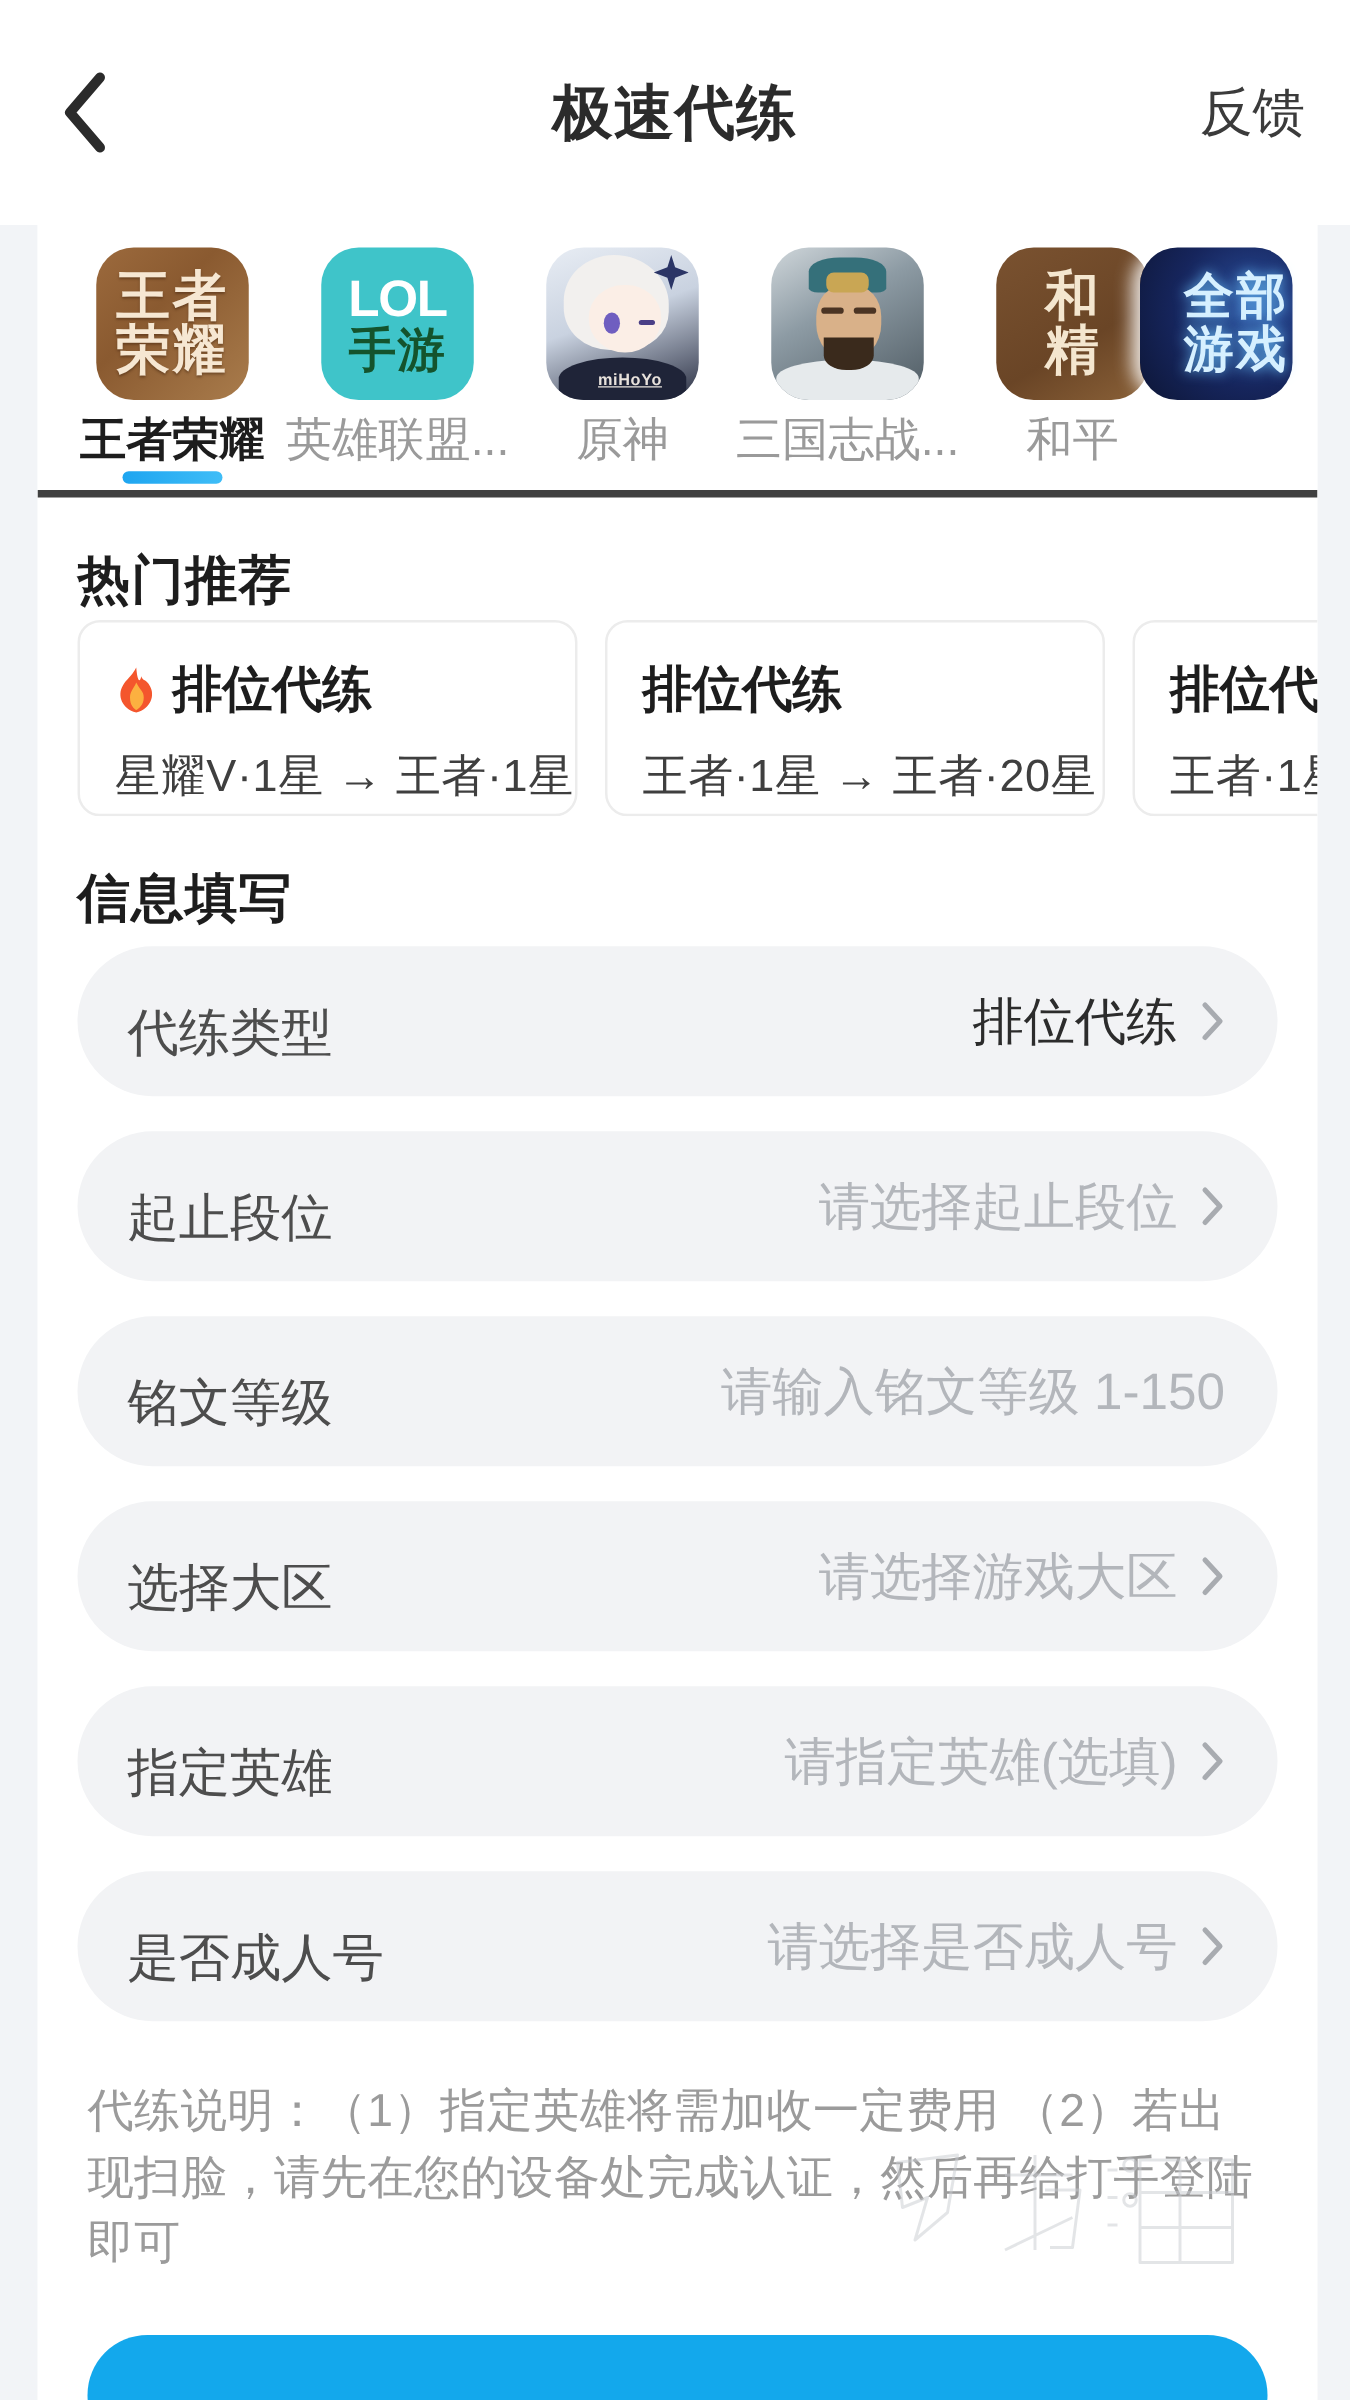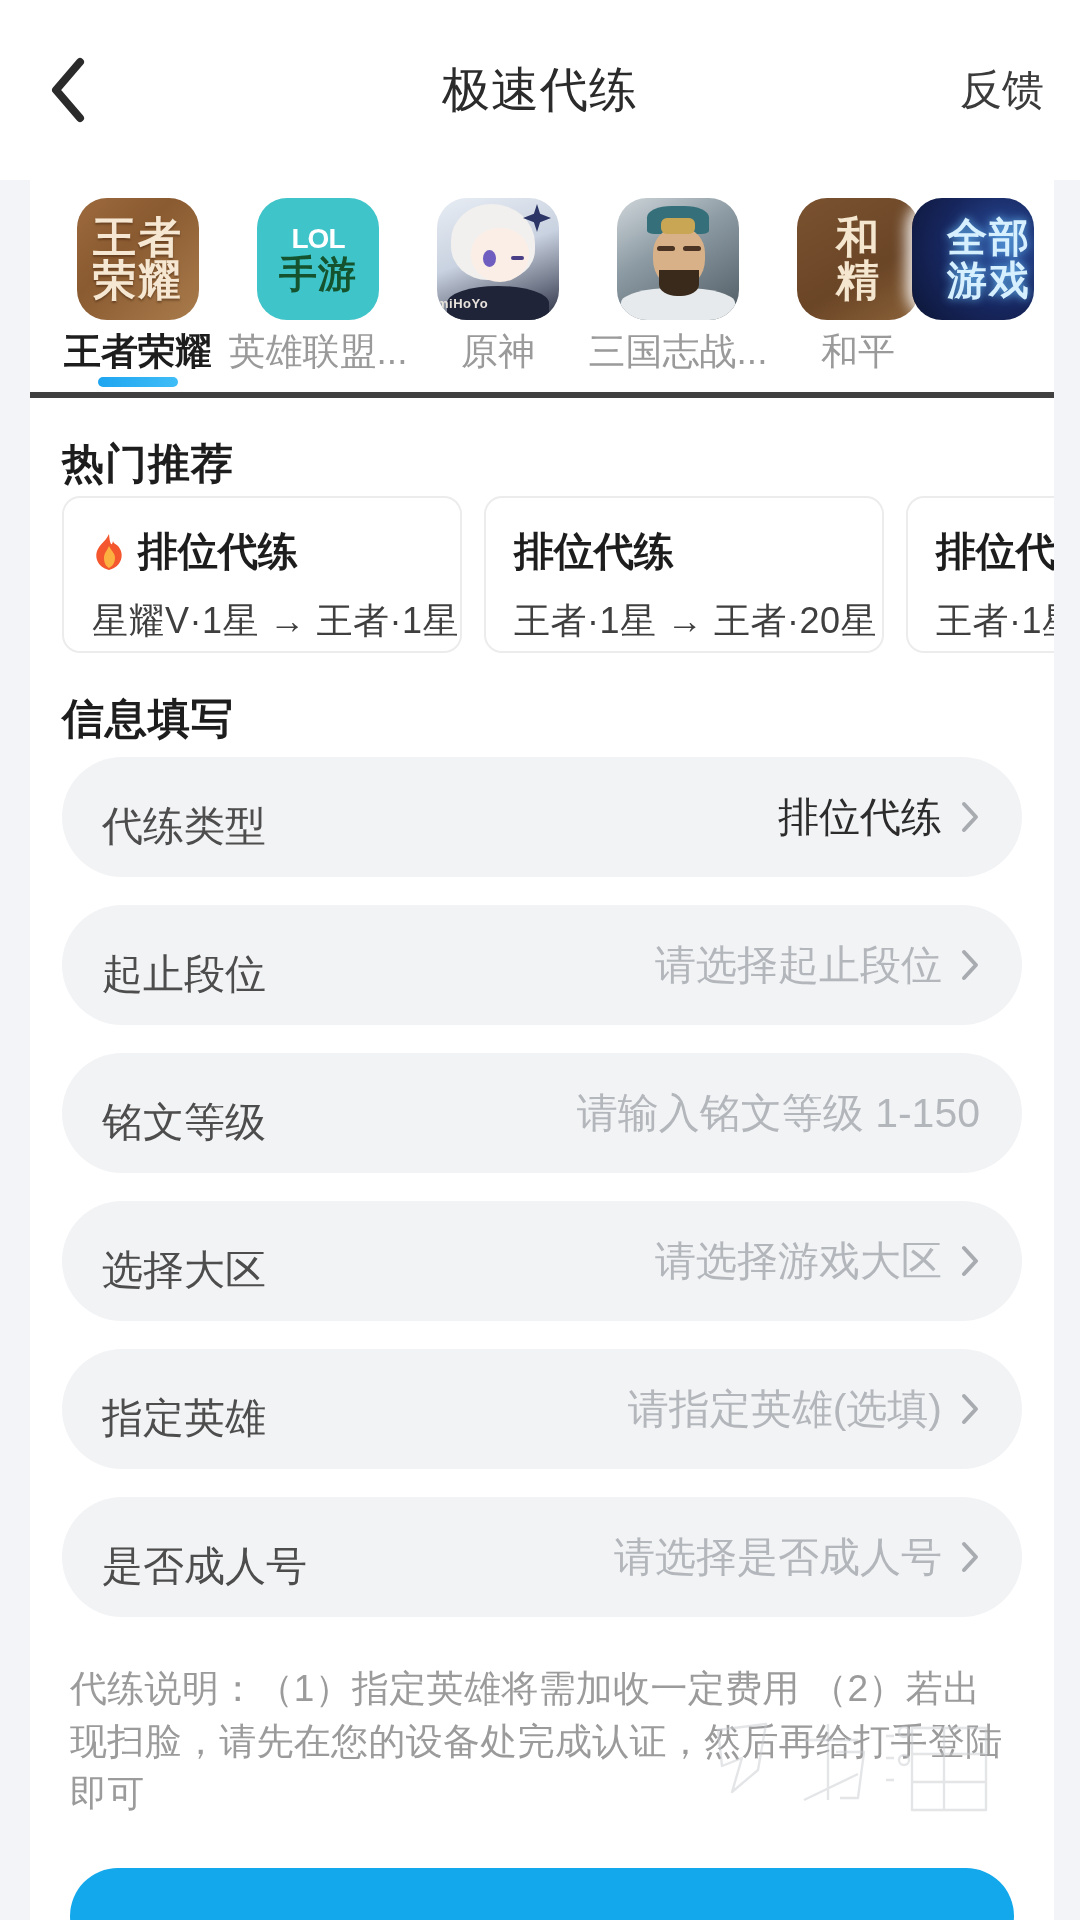--- a/index.html
+++ b/index.html
@@ -37,21 +37,21 @@
     display: flex;
     align-items: center;
     justify-content: center;
   }
   .back-btn svg { display: block; }
   .header-title {
     position: absolute;
     left: 0; right: 0;
     text-align: center;
     font-size: 48px;
-    font-weight: 400;
+    font-weight: 700;
     color: #2b2b2b;
     letter-spacing: 1px;
   }
   .header-action {
     position: absolute;
     right: 36px;
     top: 50%;
     transform: translateY(-50%);
     font-size: 42px;
     color: #3b3b3b;
@@ -118,21 +118,21 @@
     font-size: 43px;
     font-weight: 700;
     color: #f6e7d2;
     letter-spacing: 2px;
     text-shadow: 0 2px 2px rgba(60,30,10,.45);
   }
   .ic-lol {
     background: #3fc4c9;
   }
   .ic-lol .ln1 {
-    font-size: 28px;
+    font-size: 41px;
     font-weight: 800;
     color: #ffffff;
     letter-spacing: -1px;
     font-family: "Liberation Sans", sans-serif;
   }
   .ic-lol .ln2 {
     font-size: 38px;
     font-weight: 700;
     color: #14532d;
     letter-spacing: 1px;
@@ -166,26 +166,27 @@
   .ic-genshin .eye.r { left: 74px; height: 4px; background: #4a3f86; border-radius: 3px; top: 58px; }
   .ic-genshin .star {
     position: absolute;
     right: 8px; top: 6px;
     width: 28px; height: 28px;
     background: #2b3566;
     clip-path: polygon(50% 0%, 61% 35%, 100% 50%, 61% 65%, 50% 100%, 39% 65%, 0% 50%, 39% 35%);
   }
   .ic-genshin .mihoyo {
     position: absolute;
-    bottom: 10px; left: 0; right: 0;
-    text-align: left;
+    bottom: 10px; left: 12px; right: 0;
+    text-align: center;
     font-size: 13px;
     color: #e8e2dc;
     letter-spacing: .5px;
     font-weight: 700;
+    text-decoration: underline;
   }
   .ic-genshin .body {
     position: absolute;
     bottom: 0; left: 10px;
     width: 102px; height: 34px;
     background: #1f2438;
     border-radius: 50% 50% 0 0;
   }
   .ic-sgz {
     background: linear-gradient(150deg, #cfd6da 0%, #8d9ba4 40%, #4e5a62 100%);

